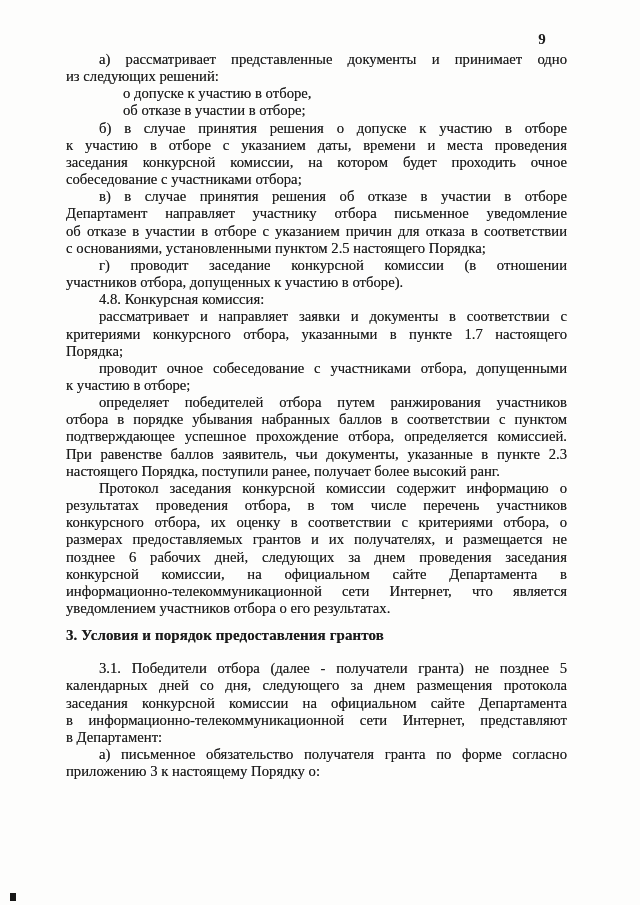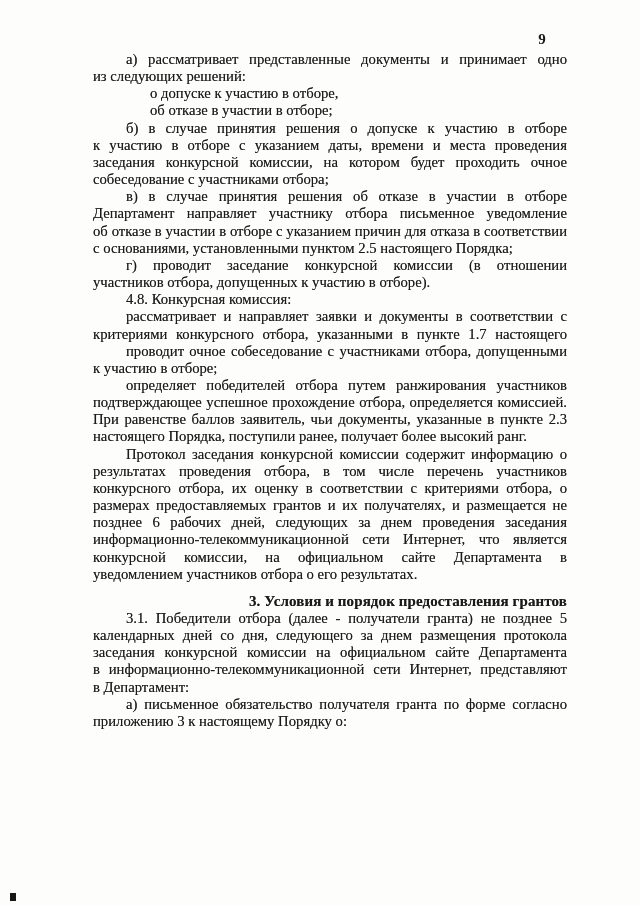--- a/index.html
+++ b/index.html
@@ -30,33 +30,32 @@
     top: 51px;
     width: 501px;
     font-size: 14.7px;
     line-height: 17.15px;
     text-shadow: 0 0 0.45px rgba(20,20,20,0.6);
   }
   .block { margin: 0; }
   .line {
     white-space: normal;
     text-align: left;
-    margin-left: 27px;
   }
   .line.just {
     text-align: justify;
     text-align-last: justify;
   }
   .line.ind1 { text-indent: 33px; }
   .line.ind2 { text-indent: 57px; }
   .block.heading {
-    text-align: right;
+    text-align: left;
     font-weight: bold;
     font-size: 15px;
-    margin: 10px 0 0 0;
+    margin: 10px 0 16px 0;
     letter-spacing: 0.1px;
   }
   .scan-mark {
     position: absolute;
     left: 10px;
     top: 893px;
     width: 6px;
     height: 8px;
     background: #161616;
   }
@@ -93,39 +92,41 @@
       <div class="block paragraph">
         <div class="line just ind1">г) проводит заседание конкурсной комиссии (в отношении</div>
         <div class="line">участников отбора, допущенных к участию в отборе).</div>
       </div>
       <div class="block paragraph">
         <div class="line ind1">4.8. Конкурсная комиссия:</div>
       </div>
       <div class="block paragraph">
         <div class="line just ind1">рассматривает и направляет заявки и документы в соответствии с</div>
         <div class="line just">критериями конкурсного отбора, указанными в пункте 1.7 настоящего</div>
+        <div class="line">Порядка;</div>
       </div>
       <div class="block paragraph">
         <div class="line just ind1">проводит очное собеседование с участниками отбора, допущенными</div>
         <div class="line">к участию в отборе;</div>
       </div>
       <div class="block paragraph">
         <div class="line just ind1">определяет победителей отбора путем ранжирования участников</div>
+        <div class="line just">отбора в порядке убывания набранных баллов в соответствии с пунктом</div>
         <div class="line just">подтверждающее успешное прохождение отбора, определяется комиссией.</div>
         <div class="line just">При равенстве баллов заявитель, чьи документы, указанные в пункте 2.3</div>
         <div class="line">настоящего Порядка, поступили ранее, получает более высокий ранг.</div>
       </div>
       <div class="block paragraph">
         <div class="line just ind1">Протокол заседания конкурсной комиссии содержит информацию о</div>
         <div class="line just">результатах проведения отбора, в том числе перечень участников</div>
         <div class="line just">конкурсного отбора, их оценку в соответствии с критериями отбора, о</div>
         <div class="line just">размерах предоставляемых грантов и их получателях, и размещается не</div>
         <div class="line just">позднее 6 рабочих дней, следующих за днем проведения заседания</div>
+        <div class="line just">конкурсной комиссии, на официальном сайте Департамента в</div>
         <div class="line just">информационно-телекоммуникационной сети Интернет, что является</div>
-        <div class="line just">конкурсной комиссии, на официальном сайте Департамента в</div>
         <div class="line">уведомлением участников отбора о его результатах.</div>
       </div>
       <div class="block heading">3. Условия и порядок предоставления грантов</div>
       <div class="block paragraph">
         <div class="line just ind1">3.1. Победители отбора (далее - получатели гранта) не позднее 5</div>
         <div class="line just">календарных дней со дня, следующего за днем размещения протокола</div>
         <div class="line just">заседания конкурсной комиссии на официальном сайте Департамента</div>
         <div class="line just">в информационно-телекоммуникационной сети Интернет, представляют</div>
         <div class="line">в Департамент:</div>
       </div>

